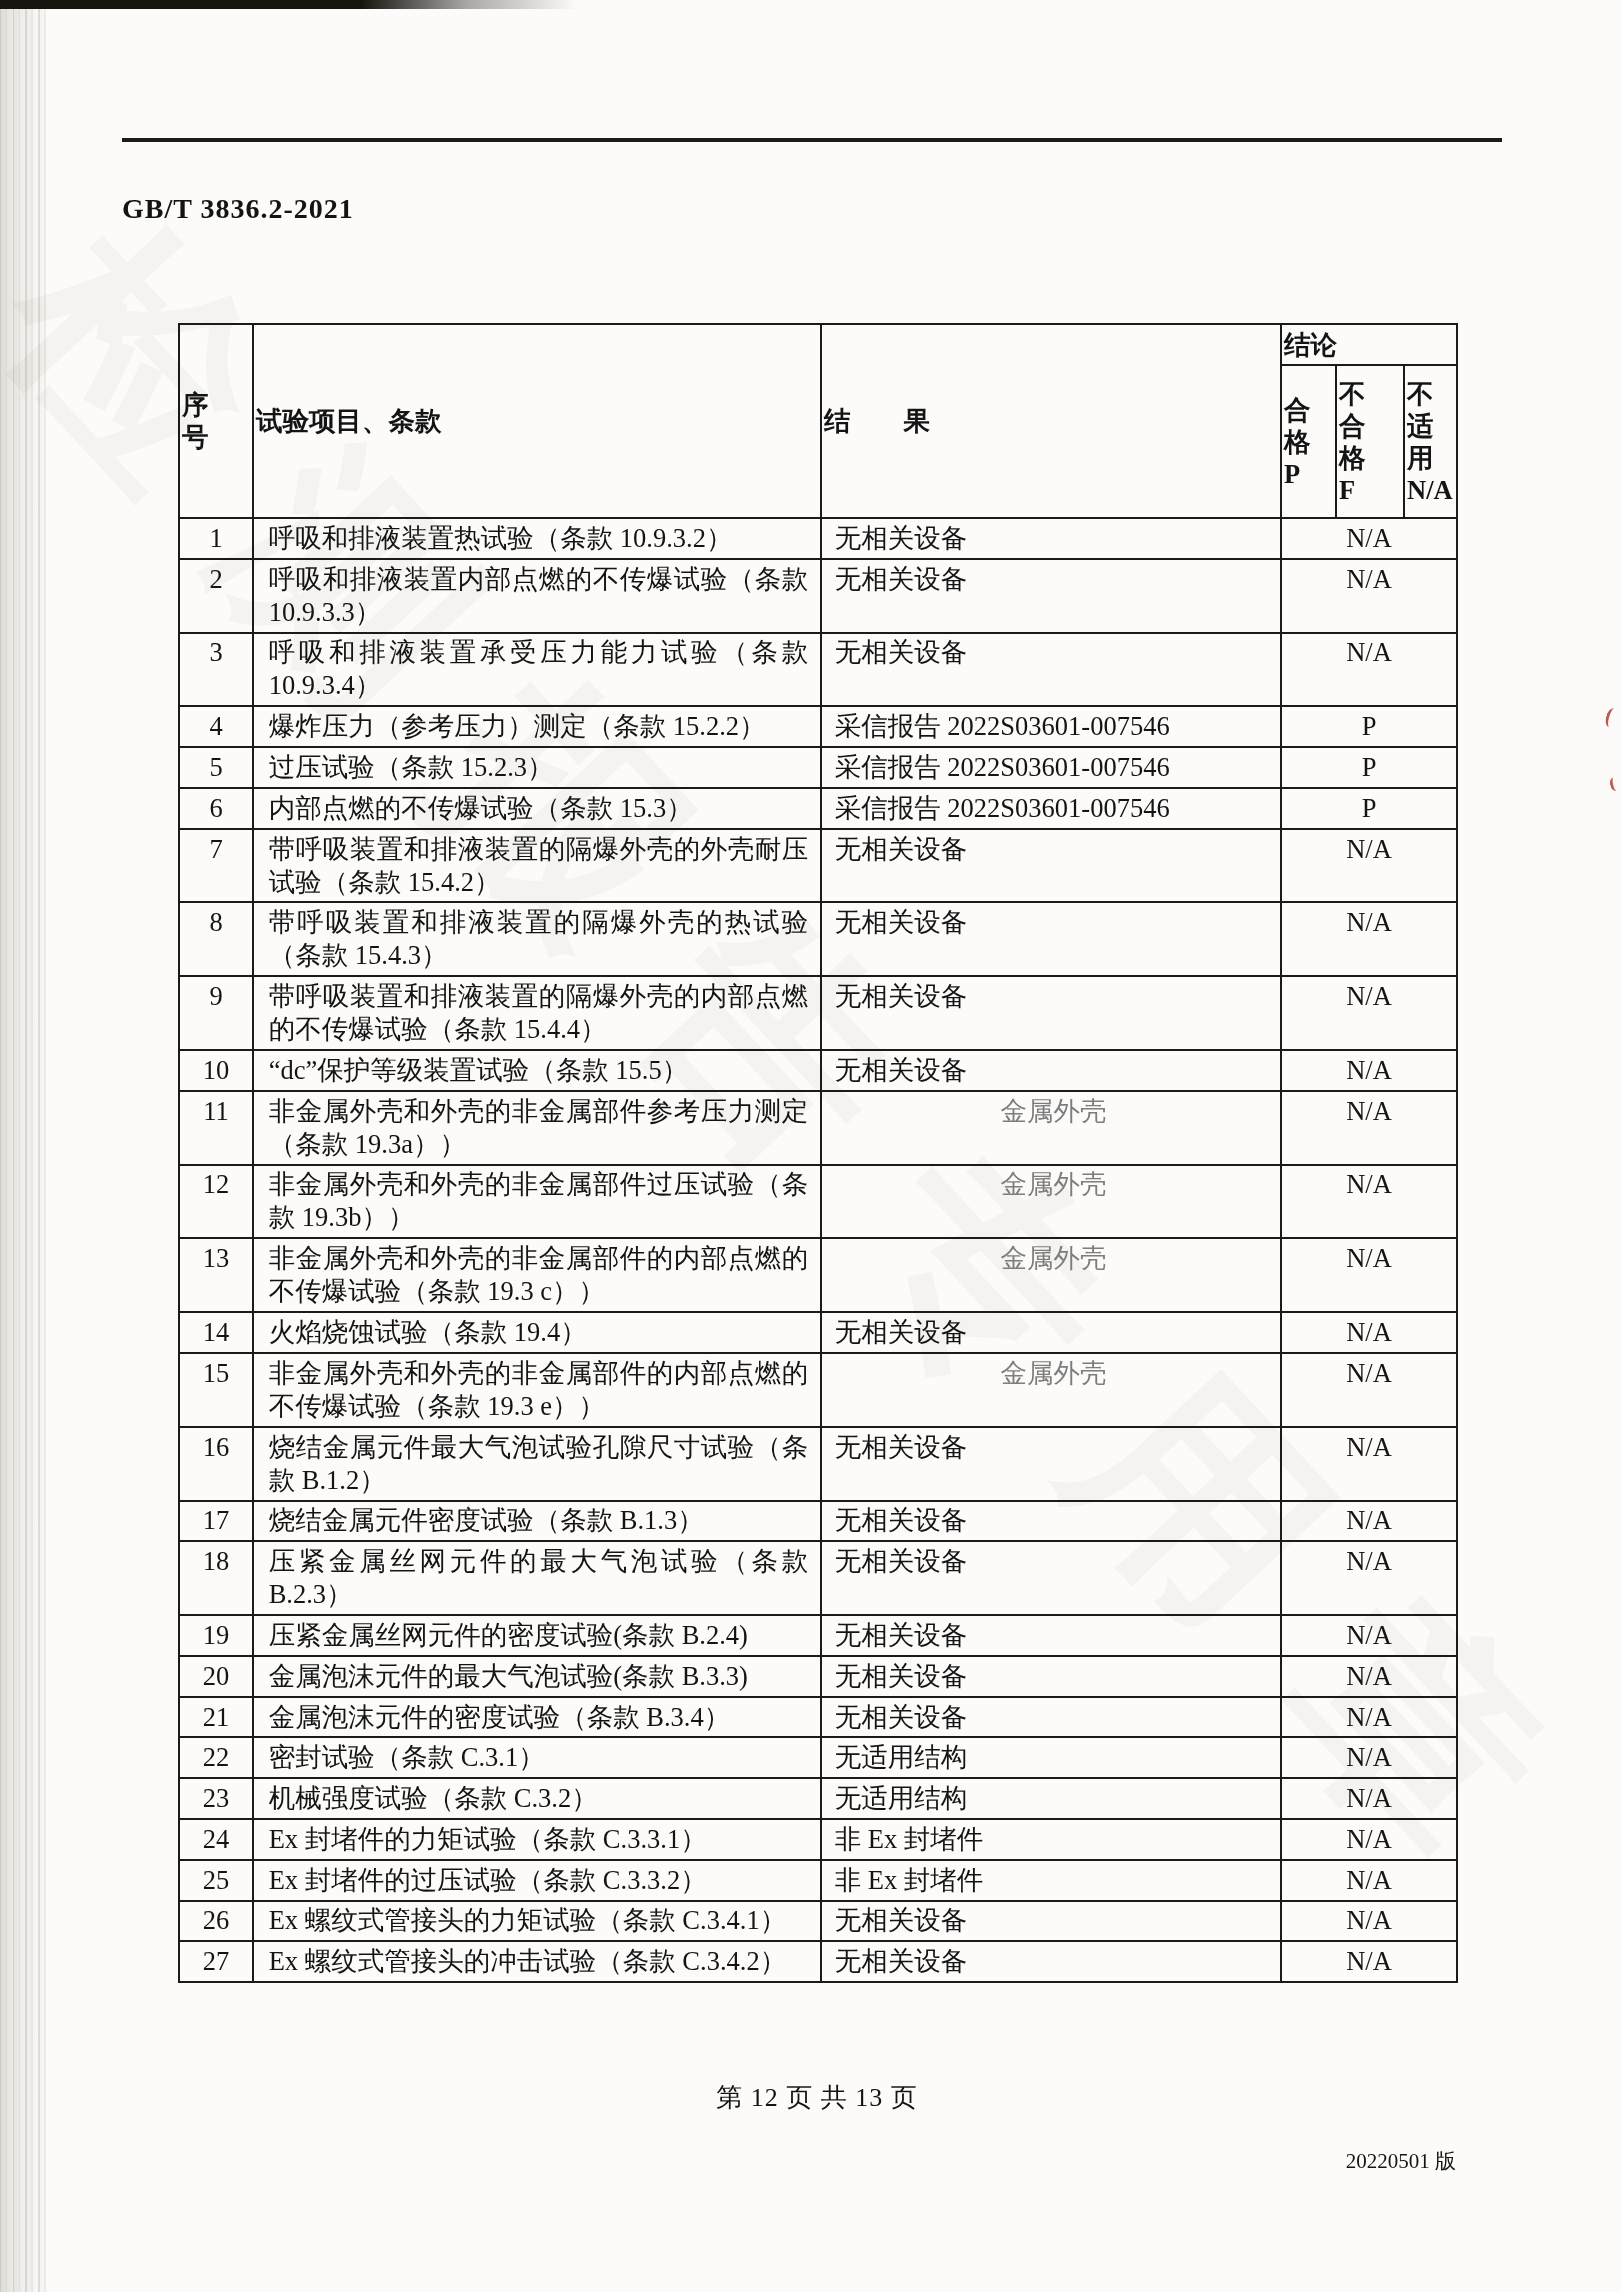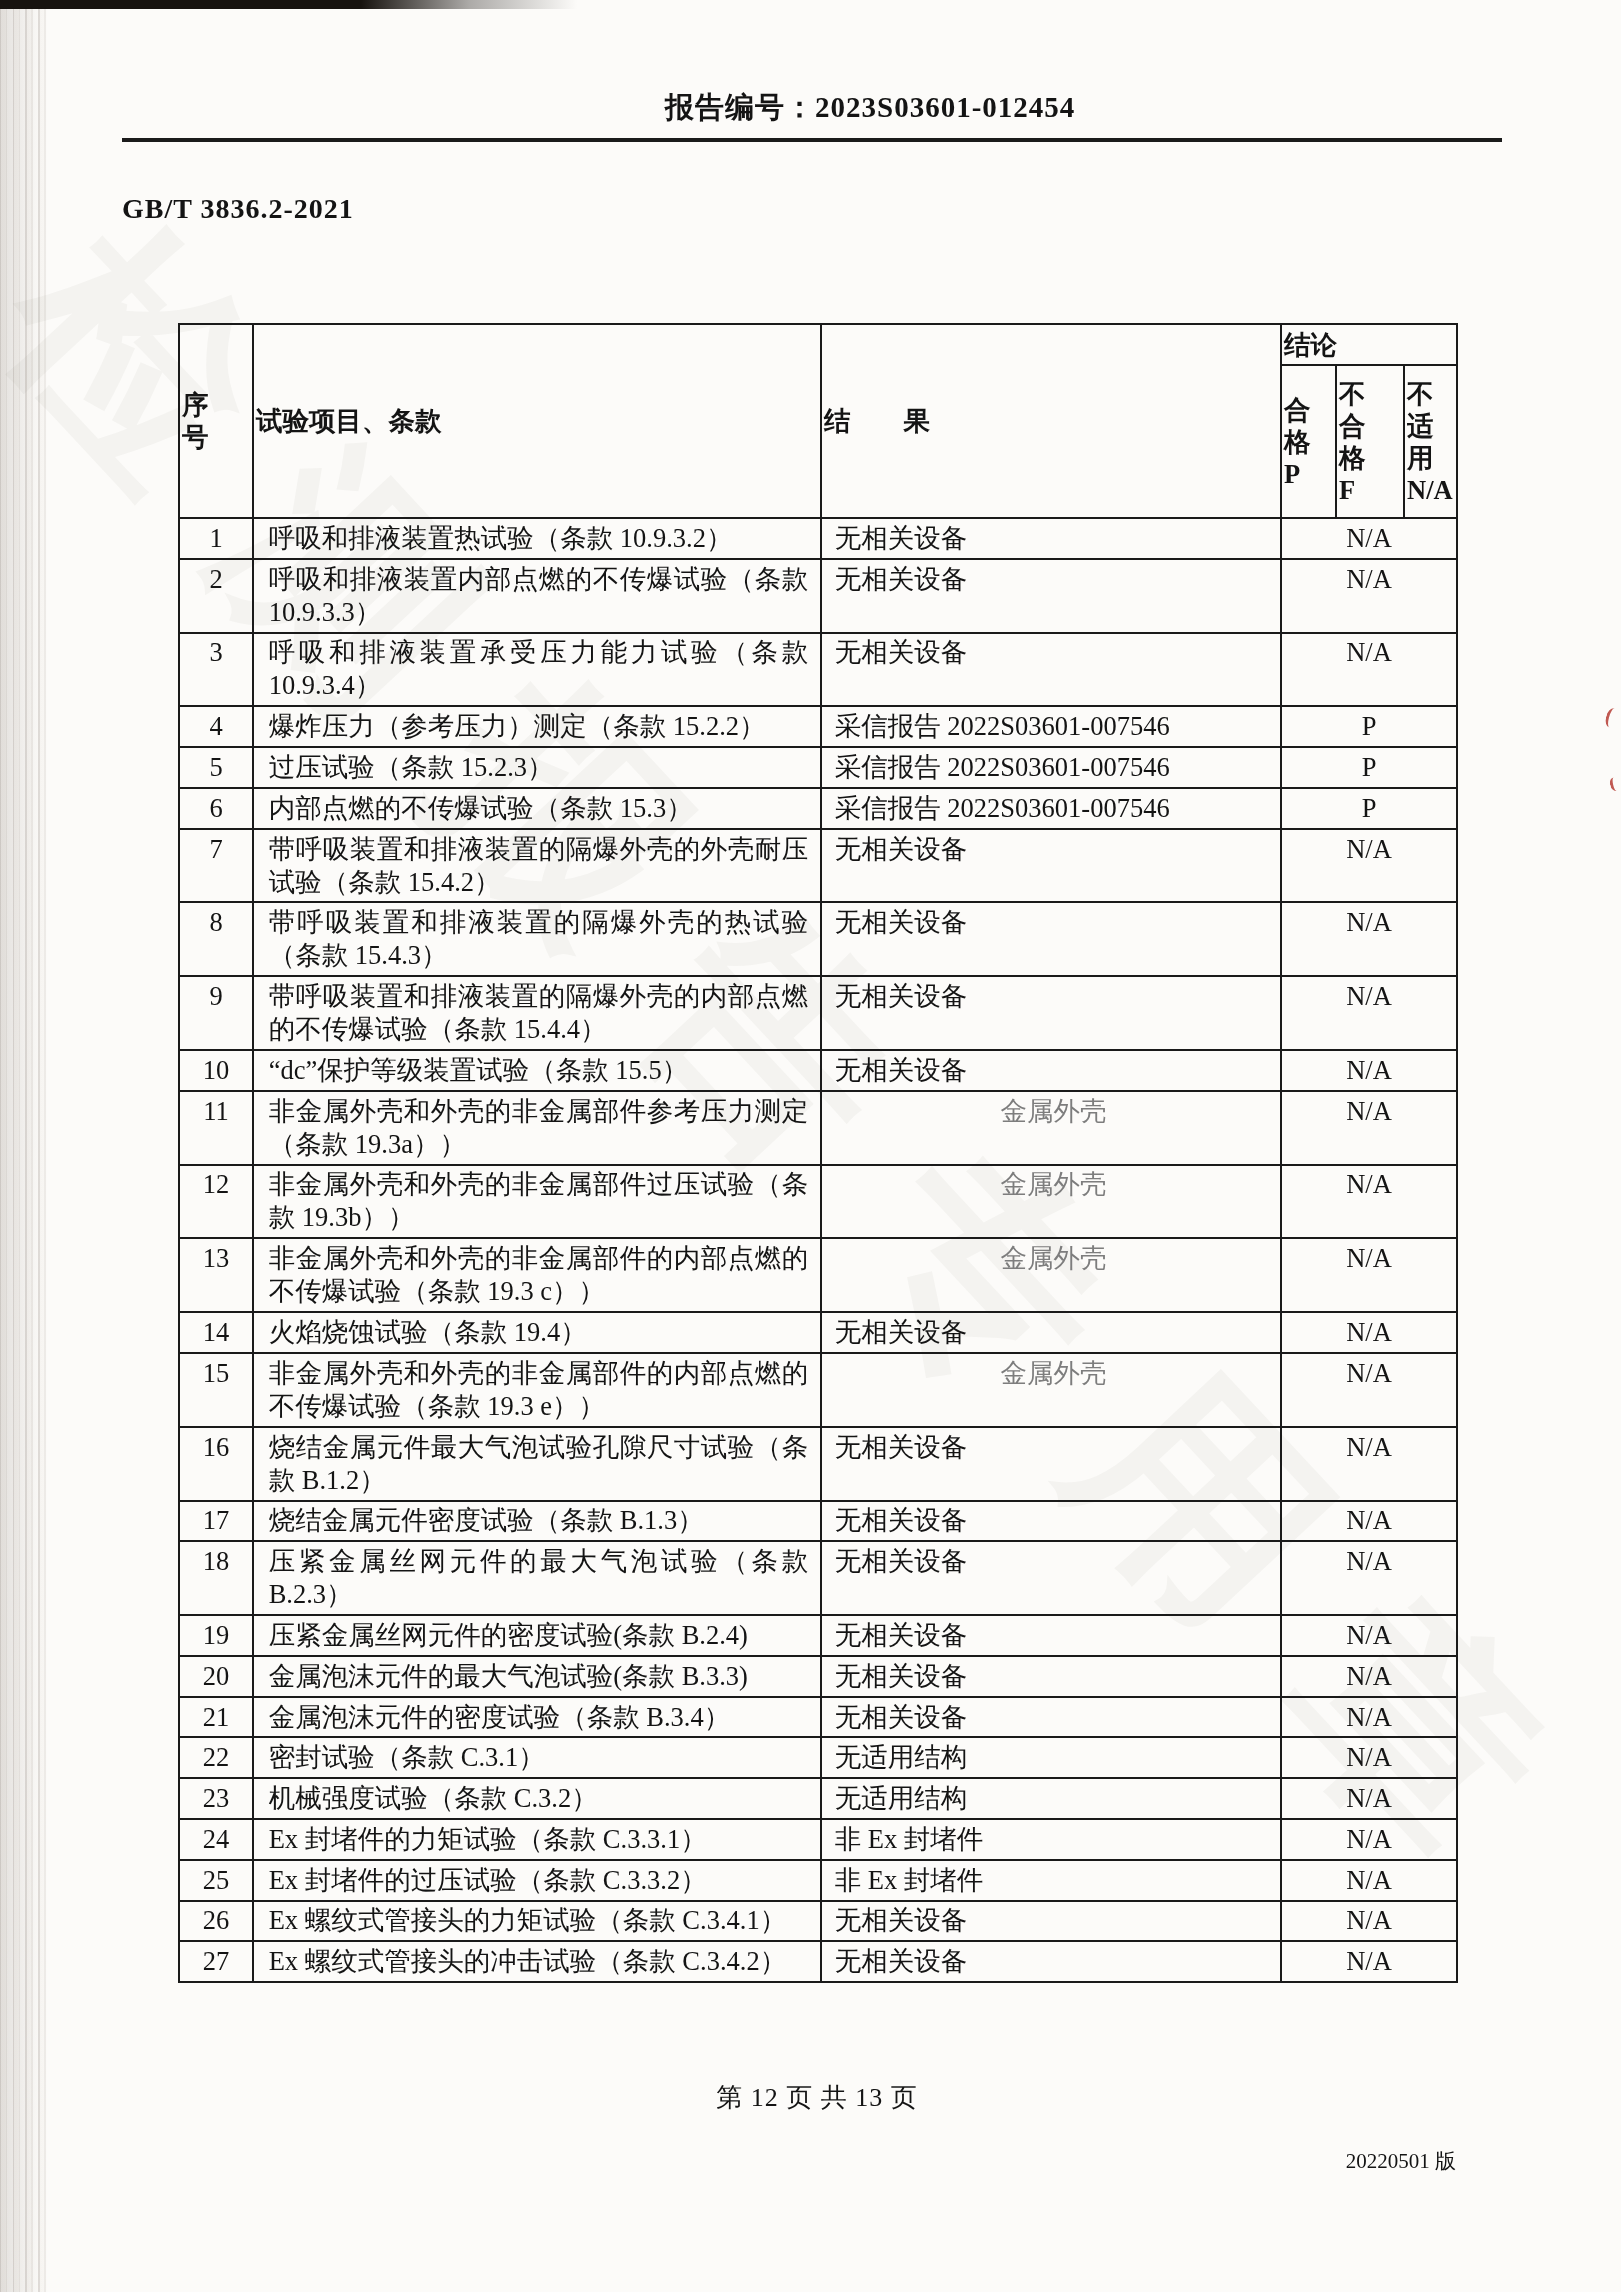--- a/index.html
+++ b/index.html
@@ -89,21 +89,20 @@
 <body>
 
 <div class="page">
 
   <div class="scan-edge-left"></div>
   <div class="scan-bar-top"></div>
   <div class="red-mark m1"></div>
   <div class="red-mark m2"></div>
   <div class="watermark">检测报告专用章</div>
 
-  <div class="report-no">报告编号：2023S03601-012454</div>
   <div class="header-rule"></div>
   <div class="standard-no">GB/T 3836.2-2021</div>
 
   <table class="report">
     <colgroup>
       <col style="width:74px">
       <col style="width:568px">
       <col style="width:460px">
       <col style="width:55px">
       <col style="width:68px">

